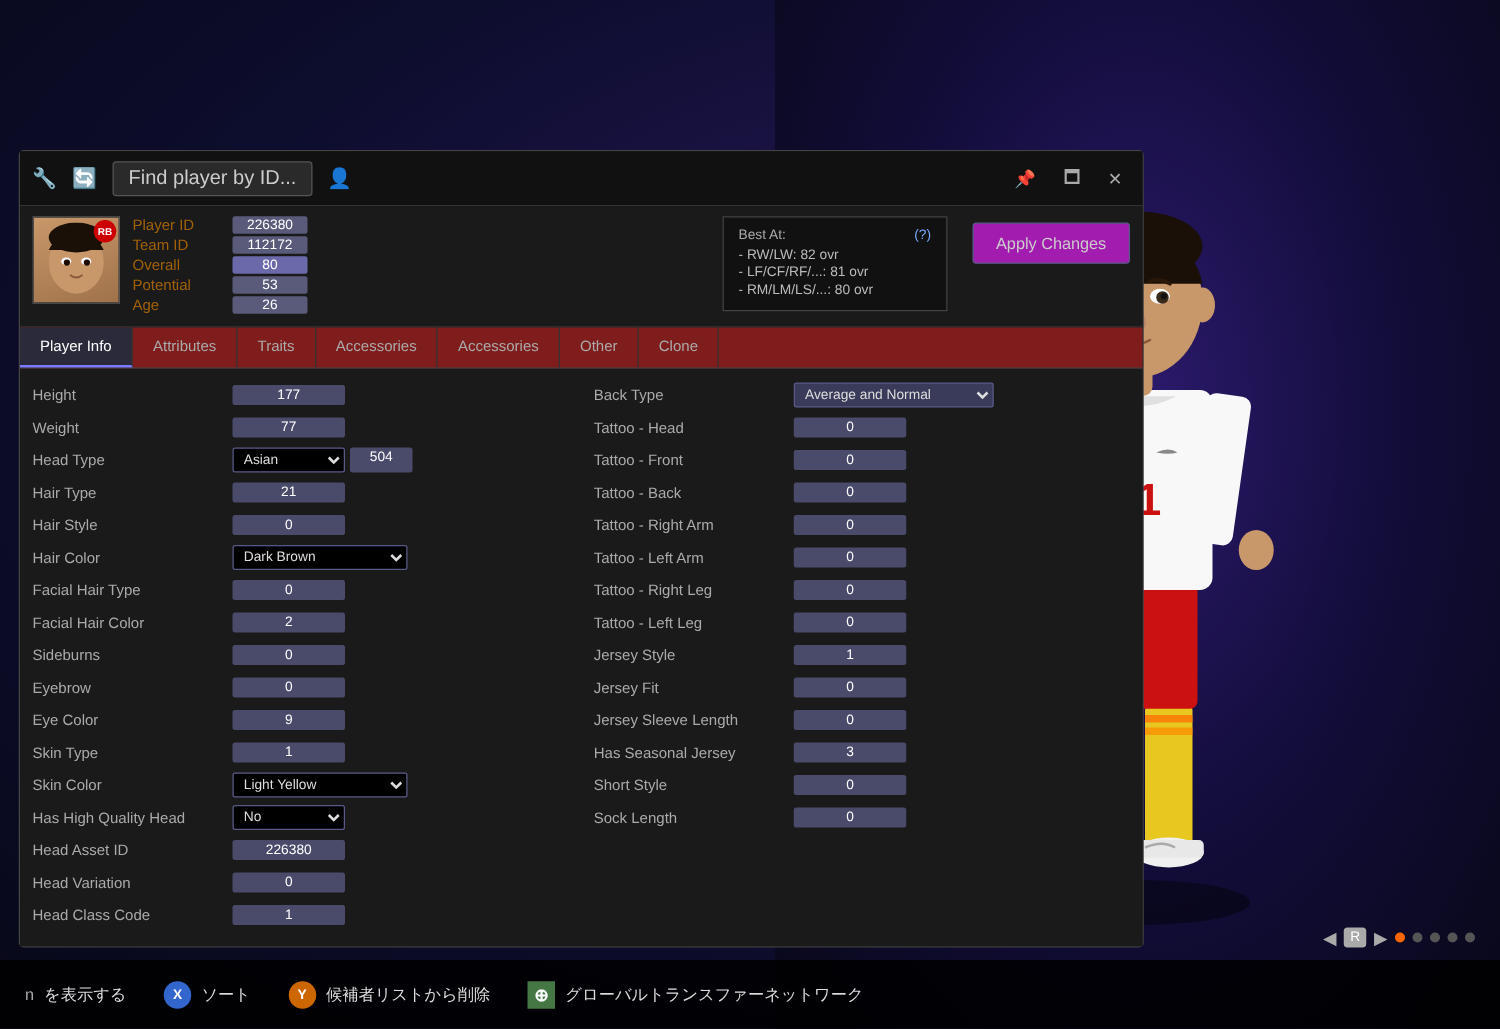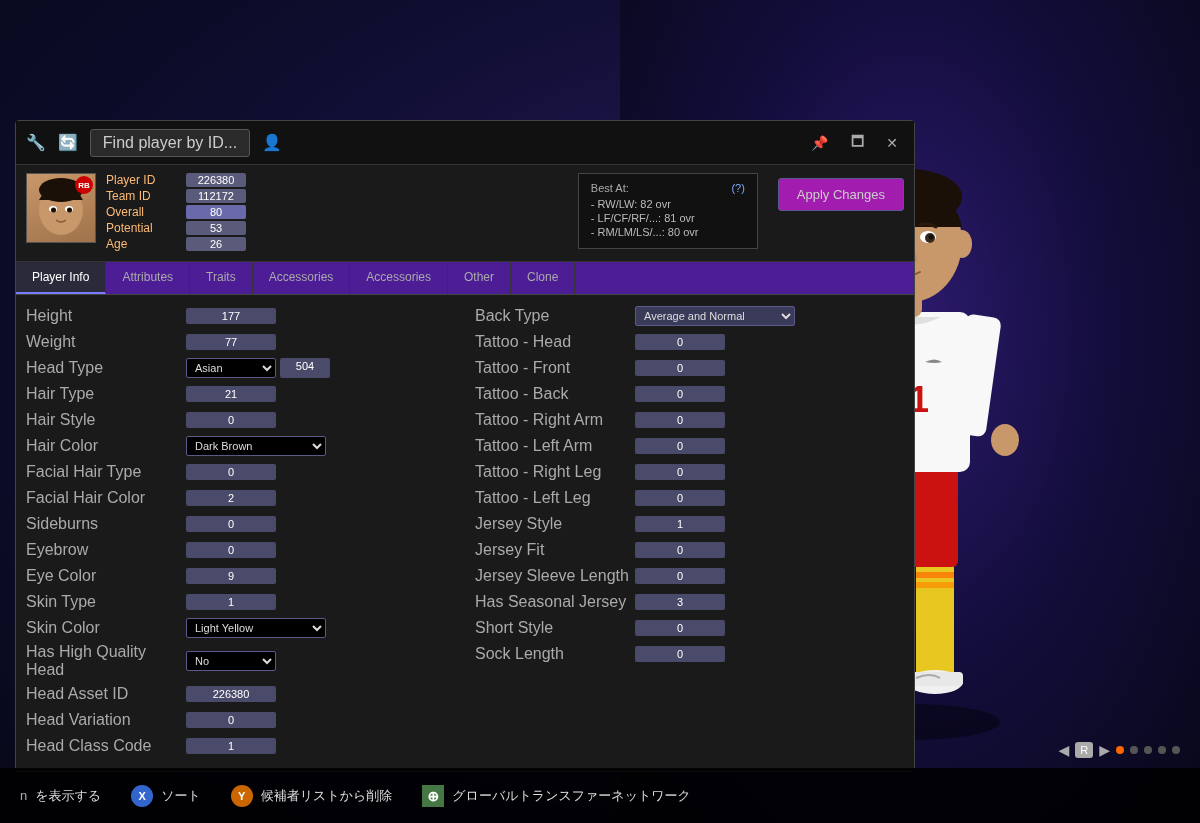--- a/index.html
+++ b/index.html
@@ -130,21 +130,21 @@
     .stat-row {
       display: flex;
       align-items: center;
       margin-bottom: 2px;
       font-size: 12px;
       color: #ccc;
     }
 
     .stat-label {
       width: 80px;
-      color: #fdba74;
+      color: #a16207;
     }
 
     .stat-value {
       background: #5a5a7a;
       color: #fff;
       padding: 1px 8px;
       min-width: 60px;
       text-align: center;
       font-size: 11px;
       border-radius: 2px;
@@ -183,21 +183,21 @@
       cursor: pointer;
       font-size: 13px;
       margin-left: 10px;
       margin-top: 5px;
       border-radius: 3px;
     }
 
     
     .tabs-row {
       display: flex;
-      background: #4c1d95;
+      background: #7f1d1d;
       border-bottom: 1px solid #444;
     }
 
     .tab {
       padding: 8px 16px;
       font-size: 12px;
       color: #aaa;
       cursor: pointer;
       border-right: 1px solid #333;
     }
@@ -230,21 +230,21 @@
 
     .field-row {
       display: flex;
       align-items: center;
       margin-bottom: 4px;
       min-height: 22px;
     }
 
     .field-label {
       width: 160px;
-      font-size: 16px;
+      font-size: 12px;
       color: #aaa;
       flex-shrink: 0;
     }
 
     .field-value {
       background: #4a4a6a;
       color: #fff;
       font-size: 11px;
       padding: 2px 6px;
       min-width: 90px;

